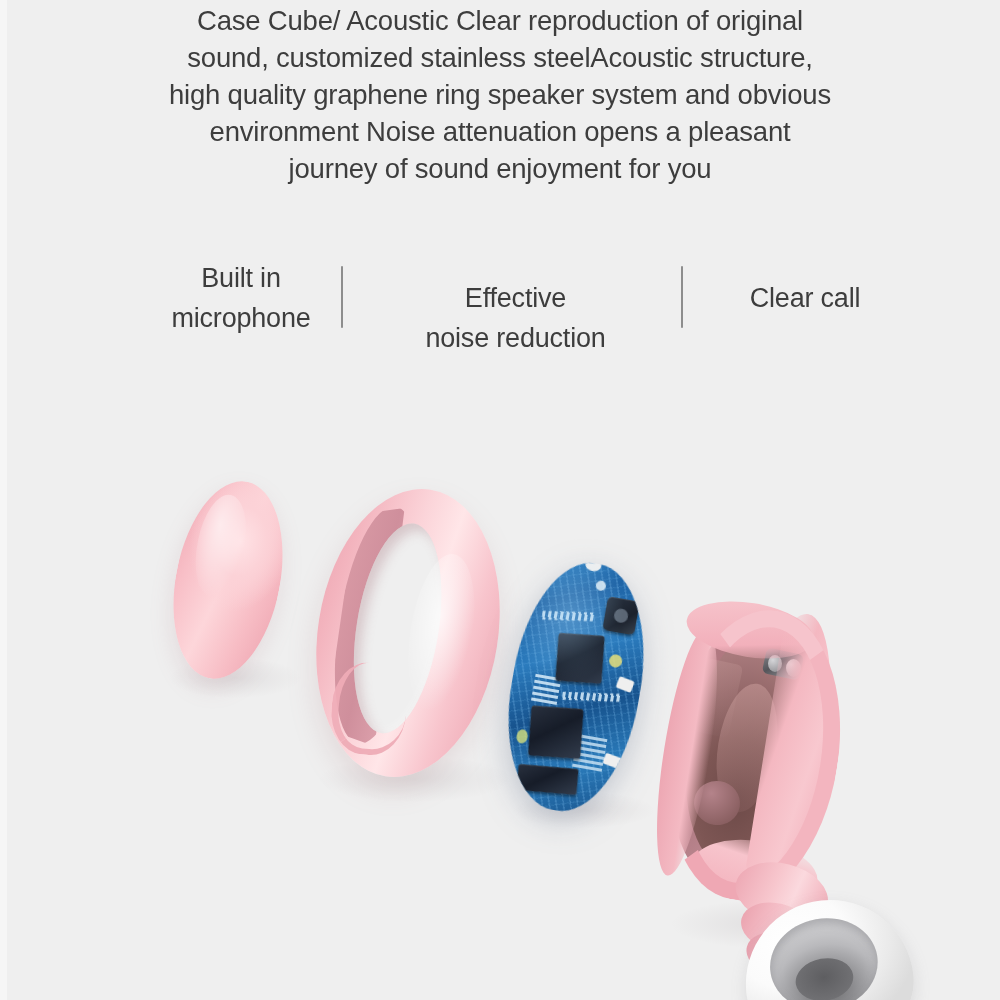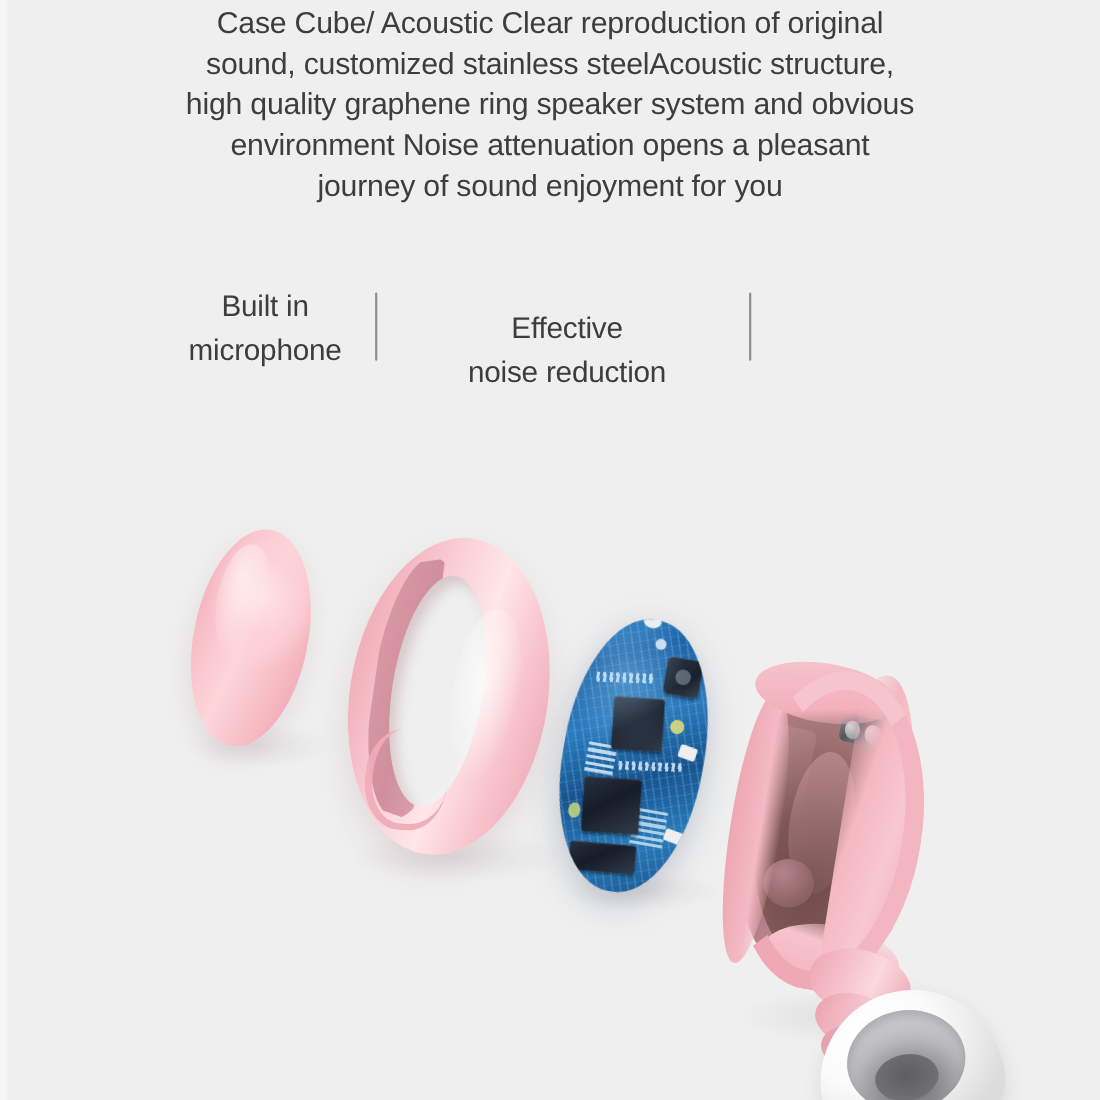--- a/index.html
+++ b/index.html
@@ -443,20 +443,21 @@
   <div class="feature feature-1">Built in
 microphone</div>
 
   <div class="divider divider-1"></div>
 
   <div class="feature feature-2">Effective
 noise reduction</div>
 
   <div class="divider divider-2"></div>
 
+  <div class="feature feature-3">Clear call</div>
 </div>
 
 <div class="product">
 
   <div class="shadow sh-cap"></div>
   <div class="shadow sh-ring"></div>
   <div class="shadow sh-pcb"></div>
   <div class="shadow sh-bud"></div>
 
   <div class="cap"></div>

